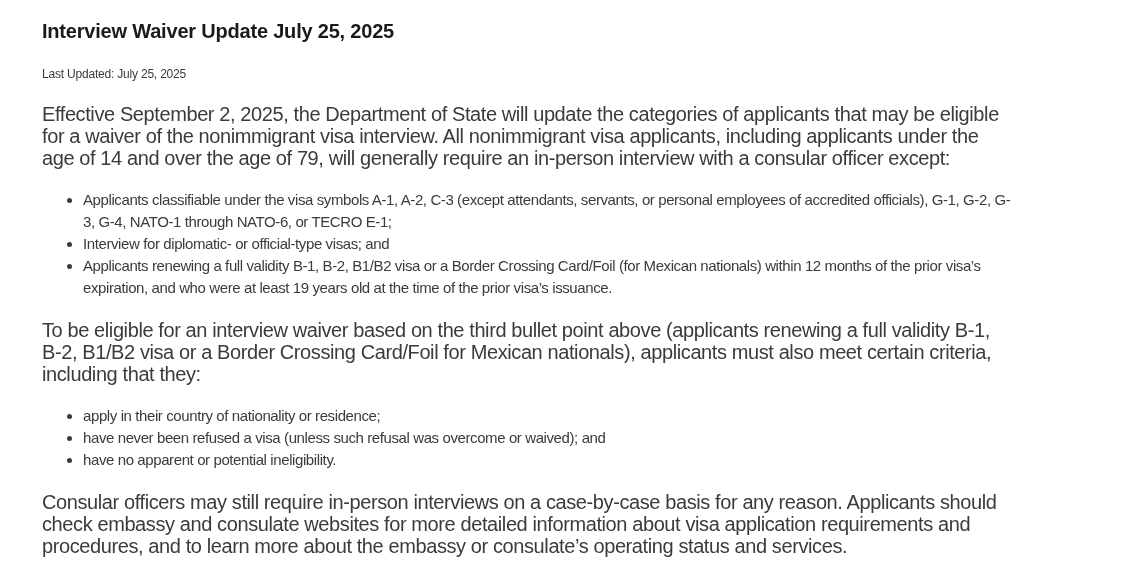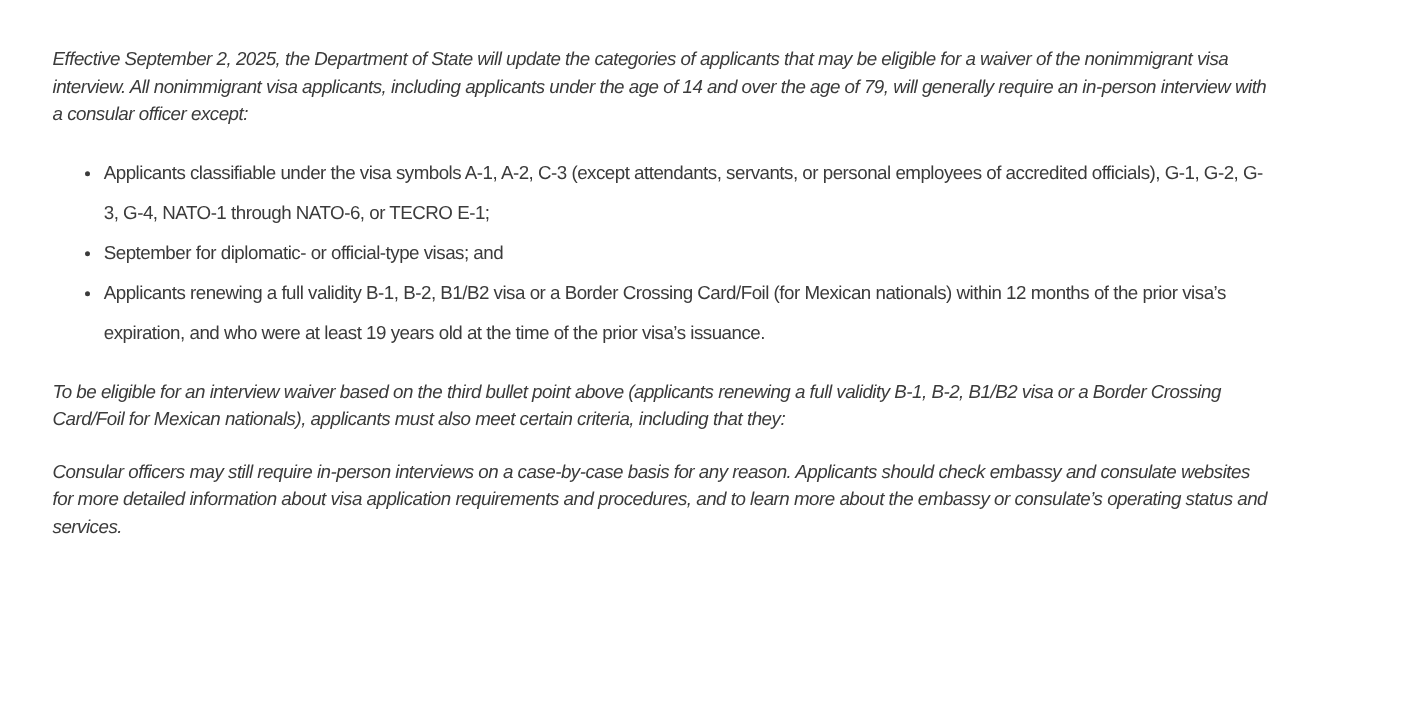--- a/index.html
+++ b/index.html
@@ -29,49 +29,55 @@
     letter-spacing: -0.2px;
   }
   .last-updated {
     font-size: 12px;
     line-height: 14px;
     color: var(--body-color, #3b3b3b);
     margin: 0 0 22px 0;
     letter-spacing: -0.2px;
   }
   p.body-text {
-    font-size: 15px;
+    font-size: 20px;
     line-height: 22px;
     margin: 17px 0 20px 0;
-    font-style: italic;
   }
   ul.bullet-list {
     margin: 0 0 20px 0;
     padding: 0 0 0 41px;
     list-style: disc outside;
   }
   ul.bullet-list li {
     font-size: 15px;
-    line-height: 32px;
+    line-height: 22px;
   }
 </style>
 </head>
 <body style="background: rgb(255, 255, 255);">
 
 <main class="content">
 
+  <h1 class="page-title">Interview Waiver Update July 25, 2025</h1>
 
+  <div class="last-updated">Last Updated: July 25, 2025</div>
 
   <p class="body-text">Effective September 2, 2025, the Department of State will update the categories of applicants that may be eligible for a waiver of the nonimmigrant visa interview. All nonimmigrant visa applicants, including applicants under the age of 14 and over the age of 79, will generally require an in-person interview with a consular officer except:</p>
 
   <ul class="bullet-list">
     <li>Applicants classifiable under the visa symbols A-1, A-2, C-3 (except attendants, servants, or personal employees of accredited officials), G-1, G-2, G-3, G-4, NATO-1 through NATO-6, or TECRO E-1;</li>
-    <li>September for diplomatic- or official-type visas; and</li>
+    <li>Interview for diplomatic- or official-type visas; and</li>
     <li>Applicants renewing a full validity B-1, B-2, B1/B2 visa or a Border Crossing Card/Foil (for Mexican nationals) within 12 months of the prior visa’s expiration, and who were at least 19 years old at the time of the prior visa’s issuance.</li>
   </ul>
 
   <p class="body-text">To be eligible for an interview waiver based on the third bullet point above (applicants renewing a full validity B-1, B-2, B1/B2 visa or a Border Crossing Card/Foil for Mexican nationals), applicants must also meet certain criteria, including that they:</p>
 
+  <ul class="bullet-list">
+    <li>apply in their country of nationality or residence;</li>
+    <li>have never been refused a visa (unless such refusal was overcome or waived); and</li>
+    <li>have no apparent or potential ineligibility.</li>
+  </ul>
 
   <p class="body-text">Consular officers may still require in-person interviews on a case-by-case basis for any reason. Applicants should check embassy and consulate websites for more detailed information about visa application requirements and procedures, and to learn more about the embassy or consulate’s operating status and services.</p>
 
 
 </main>
 
 </body></html>

